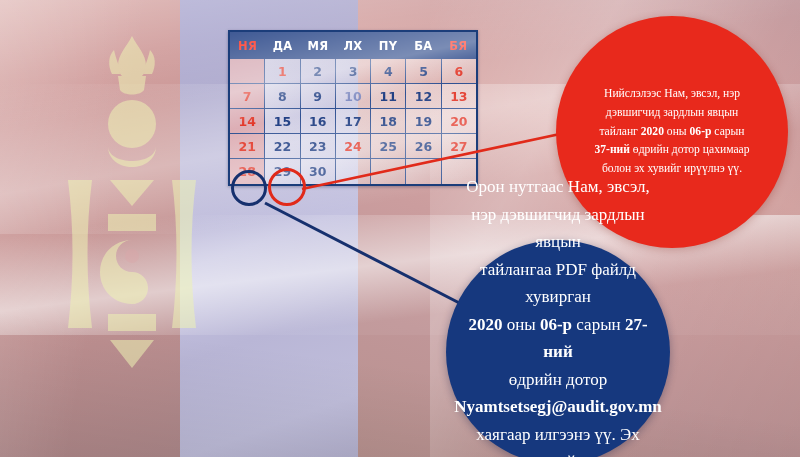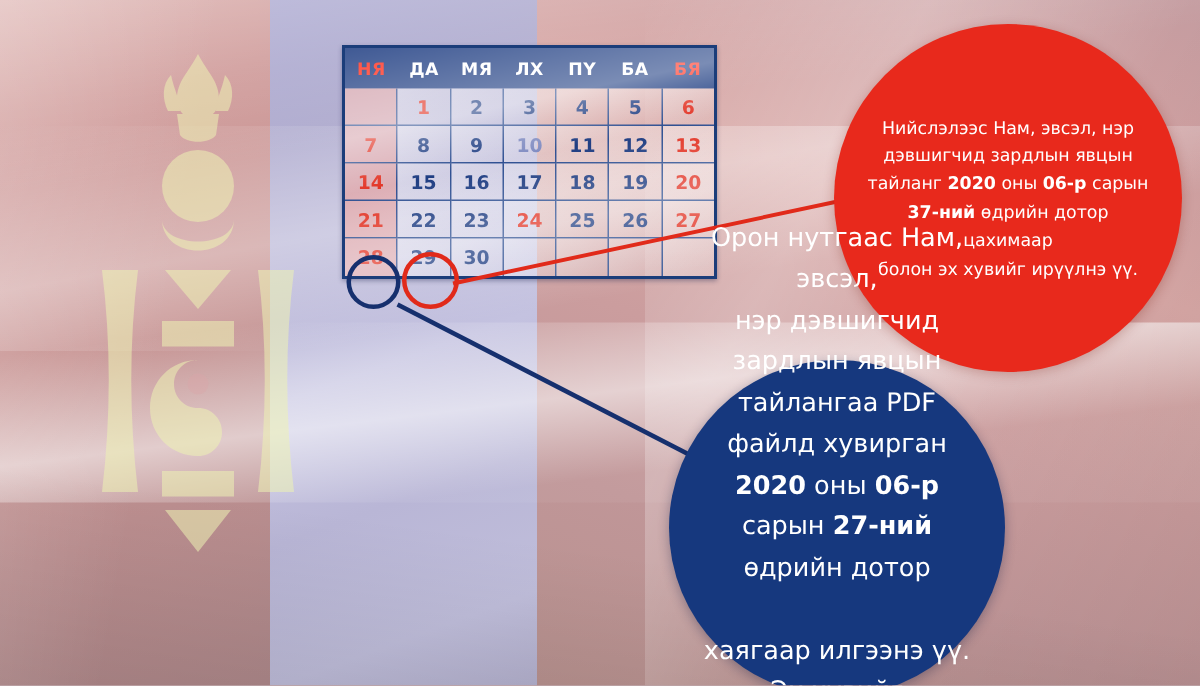--- a/index.html
+++ b/index.html
@@ -80,21 +80,21 @@
 
   
   .bubble{position:absolute;border-radius:50%;
     display:flex;align-items:center;justify-content:center;
     text-align:center;color:#fff;box-sizing:border-box;}
   #bubble-red{left:556px;top:16px;width:232px;height:232px;
     background:#e8291c;box-shadow:0 2px 8px rgba(120,20,10,.28);}
   #bubble-blue{left:446px;top:240px;width:224px;height:224px;
     background:#16387e;box-shadow:0 2px 8px rgba(10,20,60,.32);}
   .bubble p{margin:0;padding:0 22px;font-size:11.6px;line-height:1.62;
-    font-weight:normal;}
+    font-weight:normal;font-family:Liberation Serif, serif;}
   #bubble-blue p{padding:0 20px;font-size:17px;line-height:1.62;}
   .bubble b{font-weight:bold;}
 </style>
 </head>
 <body>
 
 <div id="stage">
 
   <div class="flag-band band-red-left"></div>
   <div class="flag-band band-blue"></div>
@@ -206,16 +206,16 @@
   <svg id="svg-lines">
     <line x1="302" y1="189" x2="574" y2="131" stroke="#e12a1a" stroke-width="2.6"></line>
     <line x1="265" y1="203" x2="506" y2="327" stroke="#16306e" stroke-width="3"></line>
   </svg>
 
   <div class="bubble" id="bubble-red">
     <p>Нийслэлээс Нам, эвсэл, нэр<br>дэвшигчид зардлын явцын<br>тайланг <b>2020</b> оны <b>06-р</b> сарын<br><b>37-ний</b> өдрийн дотор цахимаар<br>болон эх хувийг ирүүлнэ үү.<br></p>
   </div>
 
   <div class="bubble" id="bubble-blue">
-    <p>Орон нутгаас Нам, эвсэл,<br>нэр дэвшигчид зардлын явцын<br>тайлангаа PDF файлд хувирган<br><b>2020</b> оны <b>06-р</b> сарын <b>27-ний</b><br>өдрийн дотор<br><br>хаягаар илгээнэ үү. Эх хувийг<br><b>06-р</b> сарын 23-ны дотор<br>ирүүлнэ үү.</p>
+    <p>Орон нутгаас Нам, эвсэл,<br>нэр дэвшигчид зардлын явцын<br>тайлангаа PDF файлд хувирган<br><b>2020</b> оны <b>06-р</b> сарын <b>27-ний</b><br>өдрийн дотор<br><b>Nyamtsetsegj@audit.gov.mn</b><br>хаягаар илгээнэ үү. Эх хувийг<br><b>06-р</b> сарын 23-ны дотор<br>ирүүлнэ үү.</p>
   </div>
 
 </div>
 
 </body></html>

